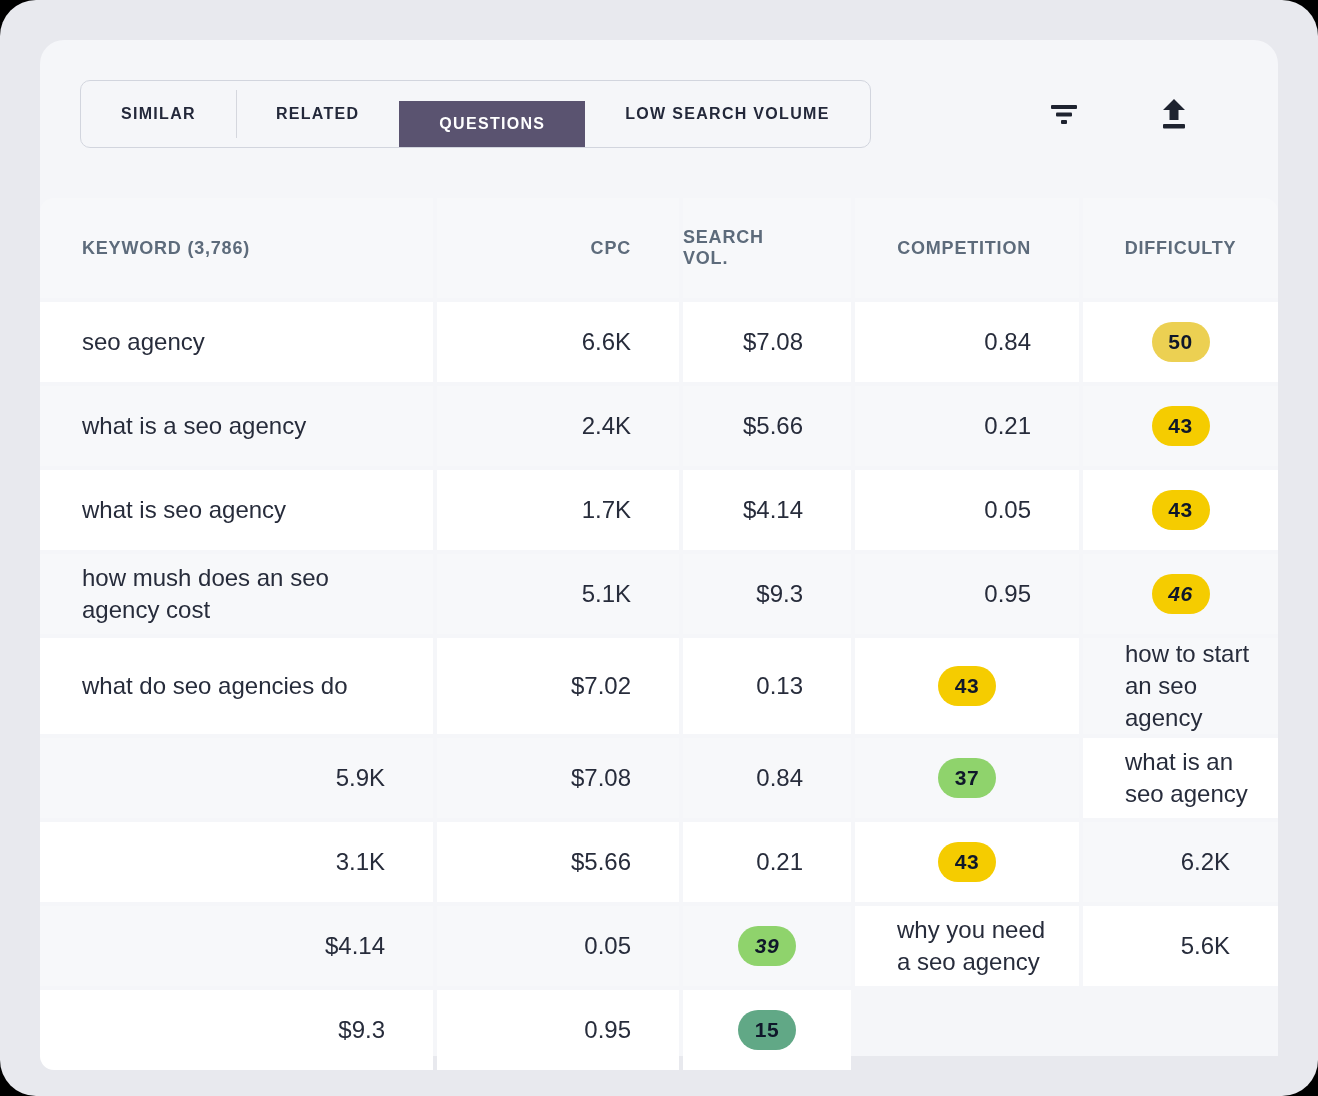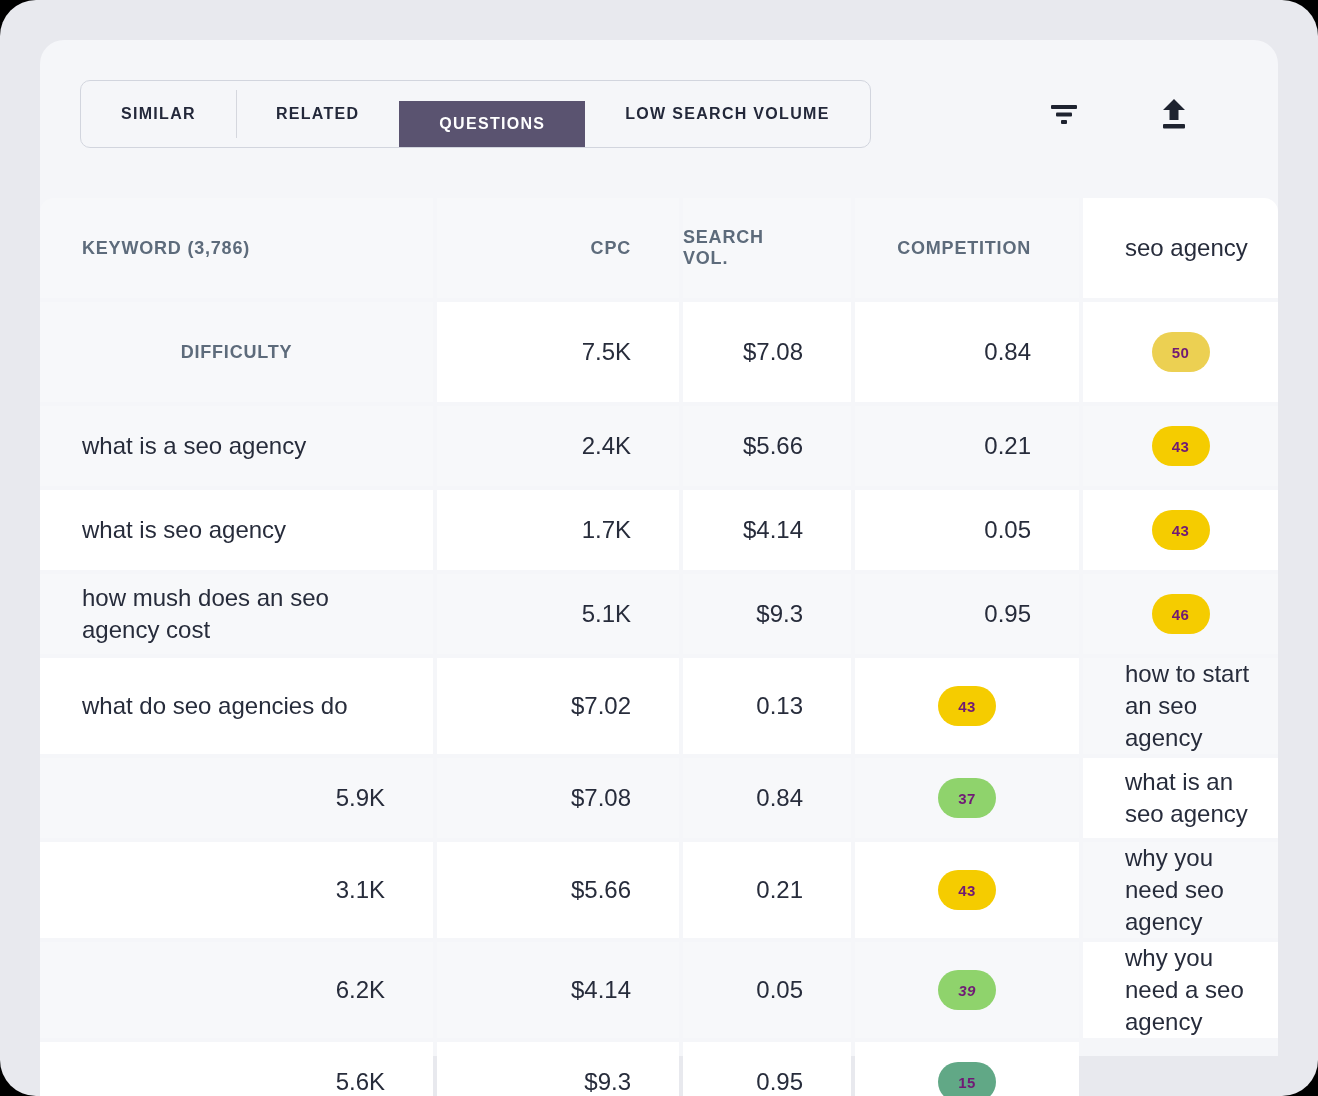--- a/index.html
+++ b/index.html
@@ -47,21 +47,21 @@
     letter-spacing:0.8px; color:#5d6b7b;
   }
   .cell.body { min-height:80px; font-size:24px; color:#272c3b; }
   .cell.alt { background:#f7f8fa; }
   .cell.kw  { justify-content:flex-start; padding-left:42px; padding-right:24px; line-height:32px; }
   .cell.num { justify-content:flex-end; padding-right:48px; }
   .cell.ctr { justify-content:center; }
   .badge {
     display:inline-flex; align-items:center; justify-content:center;
     min-width:58px; height:40px; padding:0 14px; border-radius:20px;
-    font-size:15px; font-weight:700; color:#701a75; letter-spacing:0.5px;
+    font-size:21px; font-weight:700; color:#0f172a; letter-spacing:0.5px;
   }
   svg { display:block; }
 </style>
 </head>
 <body>
 
 <div class="frame">
   <div class="card">
 
     <div class="toolbar">
@@ -86,24 +86,24 @@
         </svg>
       </div>
     </div>
 
     <div class="table">
 
       <div class="cell head kw">KEYWORD (3,786)</div>
       <div class="cell head num">CPC</div>
       <div class="cell head num">SEARCH VOL.</div>
       <div class="cell head num">COMPETITION</div>
+      <div class="cell head ctr">DIFFICULTY</div>
+
       <div class="cell body kw">seo agency</div>
-
-      <div class="cell head ctr">DIFFICULTY</div>
-      <div class="cell body num">7.5K</div>
+      <div class="cell body num">6.6K</div>
       <div class="cell body num">$7.08</div>
       <div class="cell body num">0.84</div>
       <div class="cell body ctr">
           <span class="badge" style="background-color: rgb(236, 208, 82);">50</span>
         </div>
 
       <div class="cell body kw alt">what is a seo agency</div>
       <div class="cell body num alt">2.4K</div>
       <div class="cell body num alt">$5.66</div>
       <div class="cell body num alt">0.21</div>
@@ -117,21 +117,21 @@
       <div class="cell body num">0.05</div>
       <div class="cell body ctr">
           <span class="badge" style="background-color: rgb(245, 204, 0);">43</span>
         </div>
 
       <div class="cell body kw alt">how mush does an seo agency cost</div>
       <div class="cell body num alt">5.1K</div>
       <div class="cell body num alt">$9.3</div>
       <div class="cell body num alt">0.95</div>
       <div class="cell body ctr alt">
-          <span class="badge" style="background-color: rgb(245, 204, 0);">46</span>
+          <span class="badge" style="background-color: rgb(245, 204, 0); font-style: italic;">46</span>
         </div>
 
       <div class="cell body kw">what do seo agencies do</div>
       <div class="cell body num">$7.02</div>
       <div class="cell body num">0.13</div>
       <div class="cell body ctr">
           <span class="badge" style="background-color: rgb(245, 204, 0);">43</span>
         </div>
 
       <div class="cell body kw alt">how to start an seo agency</div>
@@ -143,21 +143,20 @@
         </div>
 
       <div class="cell body kw">what is an seo agency</div>
       <div class="cell body num">3.1K</div>
       <div class="cell body num">$5.66</div>
       <div class="cell body num">0.21</div>
       <div class="cell body ctr">
           <span class="badge" style="background-color: rgb(245, 204, 0);">43</span>
         </div>
 
-      <div class="cell body kw alt">why you need seo agency</div>
       <div class="cell body num alt">6.2K</div>
       <div class="cell body num alt">$4.14</div>
       <div class="cell body num alt">0.05</div>
       <div class="cell body ctr alt">
           <span class="badge" style="background-color: rgb(143, 211, 108); font-style: italic;">39</span>
         </div>
 
       <div class="cell body kw">why you need a seo agency</div>
       <div class="cell body num">5.6K</div>
       <div class="cell body num">$9.3</div>

